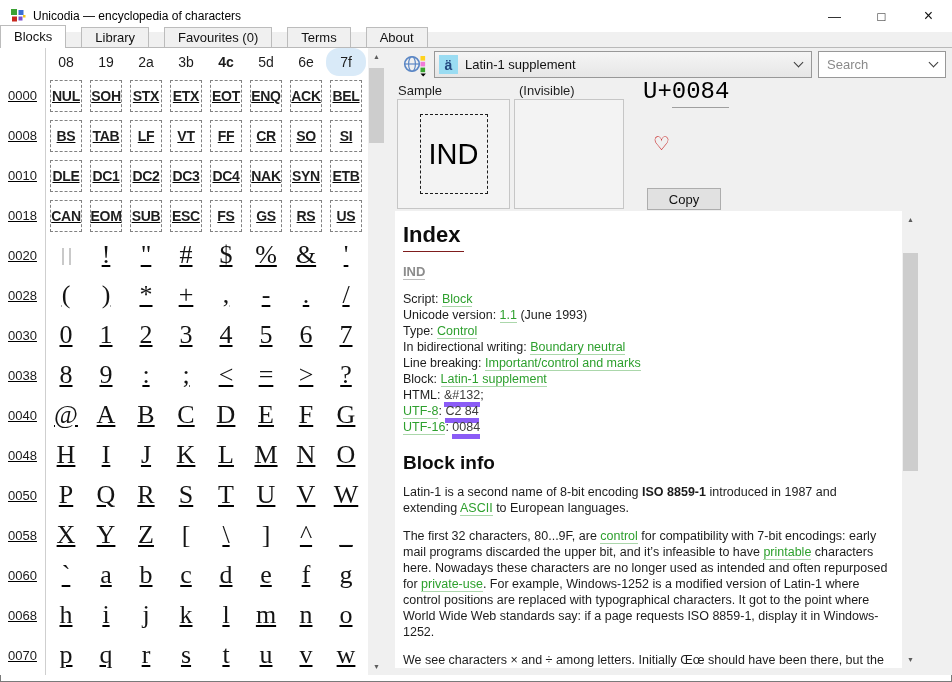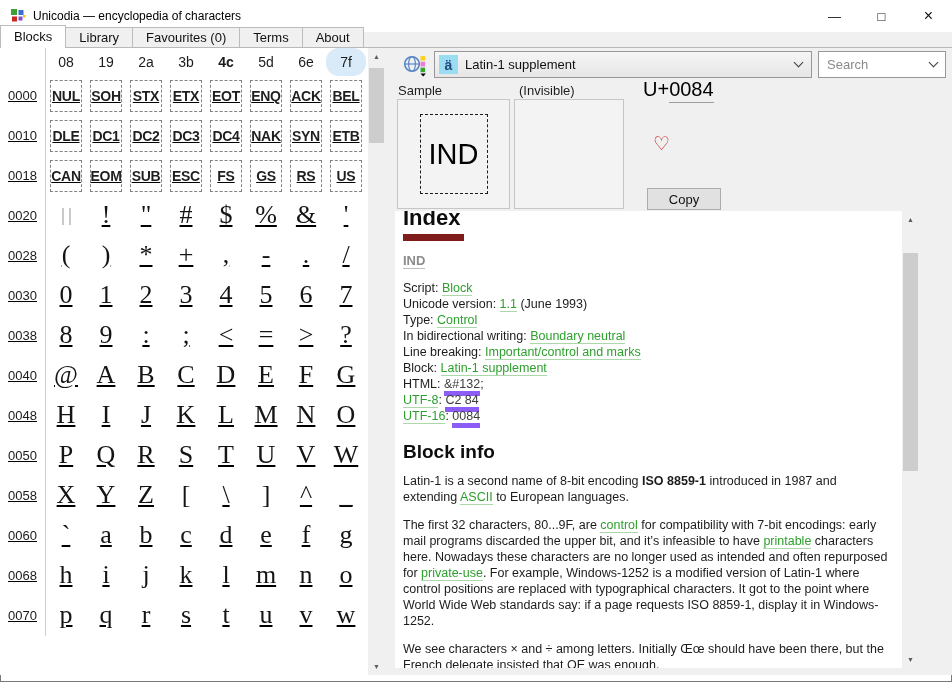--- a/index.html
+++ b/index.html
@@ -20,21 +20,21 @@
   .titlebar { height: 32px; background: #fff; display: flex; align-items: center; }
   .app-icon { margin: 0 7px 0 10px; width: 16px; height: 16px; flex: none; }
   .title { font-size: 12px; color: #000; flex: 1; white-space: nowrap; }
   .wbtns { display: flex; height: 100%; }
   .wbtn { width: 47px; height: 100%; display: flex; align-items: center; justify-content: center;
           font-size: 13px; color: #111; background: #fff; border: none; font-family: inherit; }
   .wbtn.close { font-size: 16px; }
 
   
   .tabbar { height: 16px; background: #f0f0f0; display: flex; align-items: flex-end;
-            border-bottom: 1px solid #b9b9b9; position: relative; }
+            border-bottom: 1px solid #b9b9b9; position: relative; gap: 16px; }
   .tab { height: 20px; line-height: 19px; padding: 0 13px; font-size: 13px; color: #111;
          background: #f0f0f0; border: 1px solid #bcbcbc; border-bottom: none; margin-right: -1px;
          white-space: nowrap; }
   .tab.active { height: 23px; line-height: 22px; background: #fff; margin-bottom: -1px;
                 position: relative; z-index: 2; }
 
   
   .main { display: flex; height: 627px; background: #4d7c0f; }
 
   
@@ -88,34 +88,34 @@
 
   .mini-label { position: absolute; font-size: 13px; color: #1e1e1e; }
   .lbl-sample { left: 13px; top: 35px; }
   .lbl-invisible { left: 134px; top: 35px; }
   .box { position: absolute; top: 51px; height: 110px; background: #f3f3f3;
          border: 1px solid #c6c6c6; display: flex; align-items: center; justify-content: center; }
   .box-sample { left: 12px; width: 113px; }
   .box-invisible { left: 129px; width: 110px; }
   .sample-dashed { width: 68px; height: 80px; border: 1.5px dashed #1c1c1c; display: flex;
                    align-items: center; justify-content: center; font-size: 29px; color: #000; }
-  .code { position: absolute; left: 258px; top: 30px; font-size: 20px; color: #000; }
+  .code { position: absolute; left: 258px; top: 30px; font-size: 24px; color: #000; font-family: Liberation Mono, monospace; }
   .code .digits { border-bottom: 1px solid #9f9f9f; padding-bottom: 2px; }
   .heart { position: absolute; left: 268px; top: 84px; font-size: 19px; color: var(--heart); }
   .copy { position: absolute; left: 262px; top: 140px; width: 74px; height: 22px;
           background: #e1e1e1; border: 1px solid #adadad; font-size: 13px; color: #111;
           font-family: inherit; }
 
   
   .doc { position: absolute; left: 10px; top: 163px; width: 524px; bottom: 7px; background: #fff; }
   .doc-inner { position: absolute; left: 0; top: 0; right: 17px; bottom: 0; overflow: hidden;
                padding: 0 8px 0 8px; }
   .doc-sb { position: absolute; right: 0; top: 0; bottom: 0; width: 17px; background: #f0f0f0; }
   .doc h1 { font-size: 22px; font-weight: 700; color: #0d0d0d; margin: -6px 0 10px; }
-  .doc h1 span { display: inline-block; border-bottom: 7px solid #7f1d1d; padding: 0 4px 3px 0; }
+  .doc h1 span { display: inline-block; border-bottom: 1px solid #7f1d1d; padding: 0 4px 3px 0; margin-top: 17px; }
   .char-name { display: inline-block; font-size: 13px; font-weight: 700; color: #8c8c8c;
                border-bottom: 1px solid #bdbdbd; margin: 2px 0 11px; }
   .prop-line { font-size: 12.5px; line-height: 16px; color: #1c1c1c; }
   .doc h2 { font-size: 19px; font-weight: 700; color: #0d0d0d; margin: 17px 0 10px; }
   .doc p { font-size: 12.5px; line-height: 16px; color: #1c1c1c; margin: 0 0 12px; }
   .lg { color: var(--green); border-bottom: 1px solid var(--green-ul); }
   .lu { color: #3d3d3d; border-bottom: 5px solid #8b5cf6; }
   .rb { font-weight: 700; }
 </style>
 </head>
@@ -181,20 +181,47 @@
             <div class="ctl">ENQ</div>
           </div>
           <div class="g-cell">
             <div class="ctl">ACK</div>
           </div>
           <div class="g-cell">
             <div class="ctl">BEL</div>
           </div>
         </div>
         <div class="g-row">
+          <div class="row-h">0008</div>
+          <div class="g-cell">
+            <div class="ctl">BS</div>
+          </div>
+          <div class="g-cell">
+            <div class="ctl">TAB</div>
+          </div>
+          <div class="g-cell">
+            <div class="ctl">LF</div>
+          </div>
+          <div class="g-cell">
+            <div class="ctl">VT</div>
+          </div>
+          <div class="g-cell">
+            <div class="ctl">FF</div>
+          </div>
+          <div class="g-cell">
+            <div class="ctl">CR</div>
+          </div>
+          <div class="g-cell">
+            <div class="ctl">SO</div>
+          </div>
+          <div class="g-cell">
+            <div class="ctl">SI</div>
+          </div>
+        </div>
+        <div class="g-row">
           <div class="row-h">0010</div>
           <div class="g-cell">
             <div class="ctl">DLE</div>
           </div>
           <div class="g-cell">
             <div class="ctl">DC1</div>
           </div>
           <div class="g-cell">
             <div class="ctl">DC2</div>
           </div>

